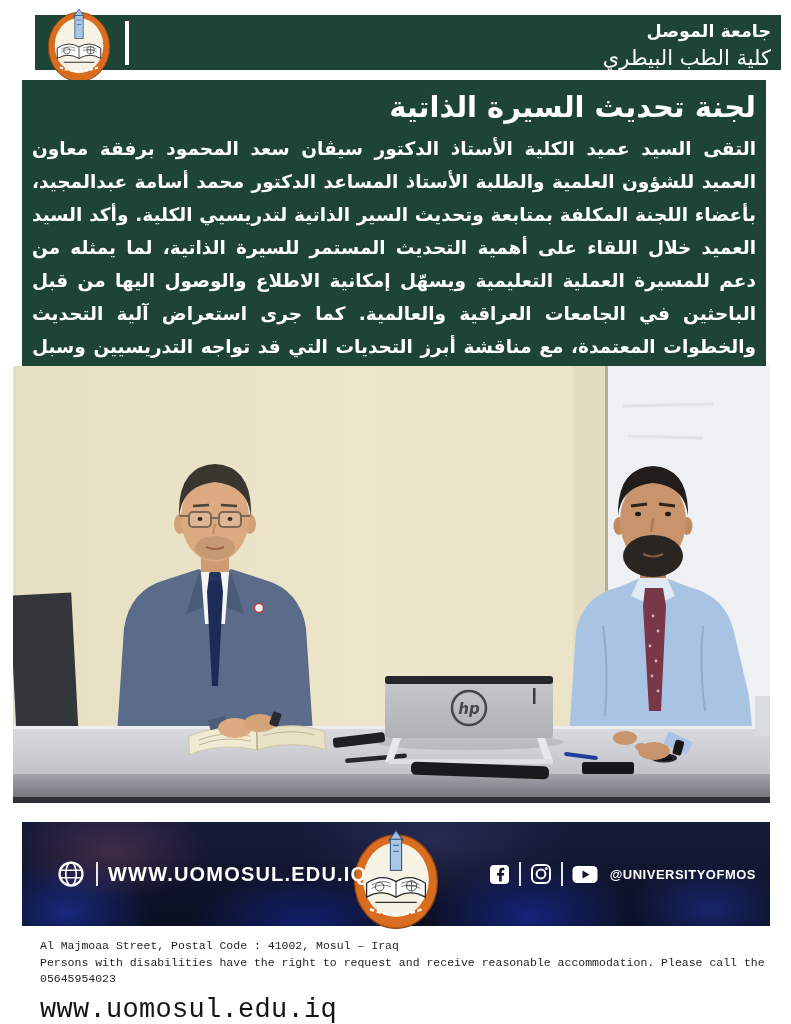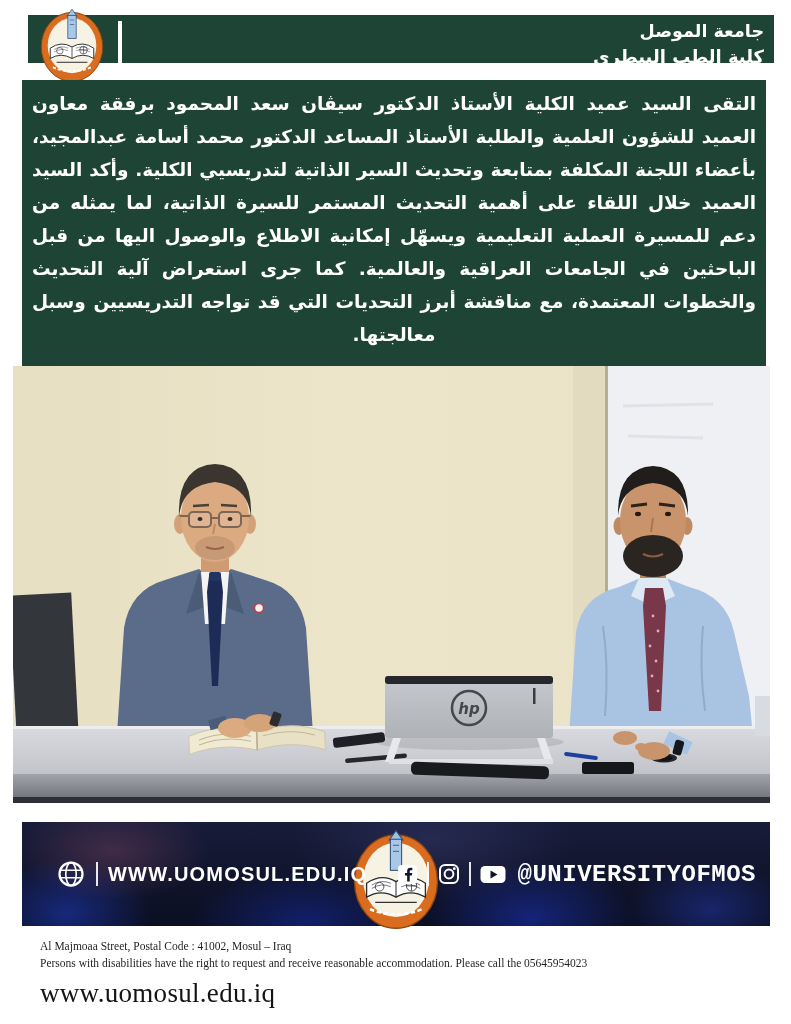--- a/index.html
+++ b/index.html
@@ -2,30 +2,30 @@
 <html lang="ar"><head>
 <meta charset="utf-8">
 <style>
   html,body{margin:0;padding:0;background:#ffffff;}
   .page{
     position:relative;width:791px;height:1024px;background:#ffffff;
     font-family:"DejaVu Sans",sans-serif;overflow:hidden;
   }
   
   .topbar{
-    position:absolute;left:28px;top:15px;width:746px;height:48px;
+    position:absolute;left:35px;top:15px;width:746px;height:55px;
     background:#1d4435;
   }
   .emblem-top{position:absolute;left:12px;top:-8px;width:64px;height:76px;}
   .topbar-sep{position:absolute;left:90px;top:6px;width:4px;height:44px;background:#ffffff;}
   .topbar-text{
     position:absolute;right:10px;top:4px;text-align:right;direction:rtl;color:#ffffff;
   }
   .uni-name{font-size:17.5px;font-weight:bold;line-height:1.4;}
-  .col-name{font-size:18px;font-weight:bold;line-height:1.4;}
+  .col-name{font-size:21px;font-weight:normal;line-height:1.4;}
   
   .article{
     position:absolute;left:22px;top:80px;width:744px;height:298px;
     background:#1d4435;color:#ffffff;direction:rtl;overflow:hidden;
   }
   .article h1{
     margin:9px 10px 2px;text-align:right;font-size:29px;font-weight:bold;line-height:1.25;
   }
   .article p{
     margin:7px 10px;font-size:18.5px;font-weight:bold;line-height:33px;
@@ -44,24 +44,24 @@
       radial-gradient(160px 70px at 38% 96%, rgba(25,55,215,0.40), transparent 72%),
       radial-gradient(150px 80px at 68% 92%, rgba(30,60,225,0.45), transparent 70%),
       radial-gradient(120px 70px at 92% 85%, rgba(45,75,235,0.35), transparent 70%),
       radial-gradient(200px 90px at 55% 18%, rgba(90,90,160,0.25), transparent 70%),
       linear-gradient(180deg,#171c3a 0%,#10142c 55%,#0b0f22 100%);
   }
   .fb-left{display:flex;align-items:center;gap:10px;margin-left:34px;z-index:2;}
   .fb-right{display:flex;align-items:center;gap:9px;margin-left:auto;margin-right:14px;z-index:2;}
   .fb-sep{width:2px;height:24px;background:rgba(255,255,255,0.9);display:inline-block;}
   .fb-url{color:#ffffff;font-weight:bold;font-size:20px;letter-spacing:1.2px;font-family:"Liberation Sans",sans-serif;}
-  .fb-handle{color:#ffffff;font-weight:bold;font-size:24px;letter-spacing:0.5px;margin-left:3px;font-family:Liberation Mono, monospace;}
+  .fb-handle{color:#ffffff;font-weight:bold;font-size:13px;letter-spacing:0.5px;margin-left:3px;font-family:Liberation Sans, sans-serif;}
   .emblem-footer{position:absolute;left:50%;top:6px;transform:translateX(-50%);width:88px;height:102px;z-index:1;}
   
-  .footerinfo{position:absolute;left:40px;top:938px;color:#1f1f1f;font-family:Liberation Serif, serif;}
+  .footerinfo{position:absolute;left:40px;top:938px;color:#1f1f1f;font-family:Liberation Mono, monospace;}
   .fi-small{font-size:11.5px;line-height:1.45;color:#1f1f1f;}
   .fi-url{font-size:27px;color:#141414;margin-top:7px;letter-spacing:0.3px;}
   a,.linkish{cursor:pointer;}
 </style>
 </head>
 <body>
 
 <svg width="0" height="0" style="position:absolute" aria-hidden="true">
   <defs>
     <g id="uom-emblem">
@@ -90,20 +90,21 @@
         <use href="#uom-emblem"></use>
       </svg>
     <div class="topbar-sep"></div>
     <div class="topbar-text">
       <div class="uni-name">جامعة الموصل</div>
       <div class="col-name">كلية الطب البيطري</div>
     </div>
   </header>
 
   <section class="article">
+    <h1>لجنة تحديث السيرة الذاتية</h1>
     <p>التقى السيد عميد الكلية الأستاذ الدكتور سيڤان سعد المحمود برفقة معاون العميد للشؤون العلمية والطلبة الأستاذ المساعد الدكتور محمد أسامة عبدالمجيد، بأعضاء اللجنة المكلفة بمتابعة وتحديث السير الذاتية لتدريسيي الكلية. وأكد السيد العميد خلال اللقاء على أهمية التحديث المستمر للسيرة الذاتية، لما يمثله من دعم للمسيرة العملية التعليمية ويسهّل إمكانية الاطلاع والوصول اليها من قبل الباحثين في الجامعات العراقية والعالمية. كما جرى استعراض آلية التحديث والخطوات المعتمدة، مع مناقشة أبرز التحديات التي قد تواجه التدريسيين وسبل معالجتها.</p>
   </section>
 
   <figure class="photo">
     <svg viewBox="0 0 757 437" width="757" height="437">
       <defs>
         <linearGradient id="gWall" x1="0" y1="0" x2="1" y2="0">
           <stop offset="0" stop-color="#e6dfc1"></stop>
             <stop offset="0.45" stop-color="#ece5ca"></stop>
             <stop offset="1" stop-color="#e9e2c6"></stop>

